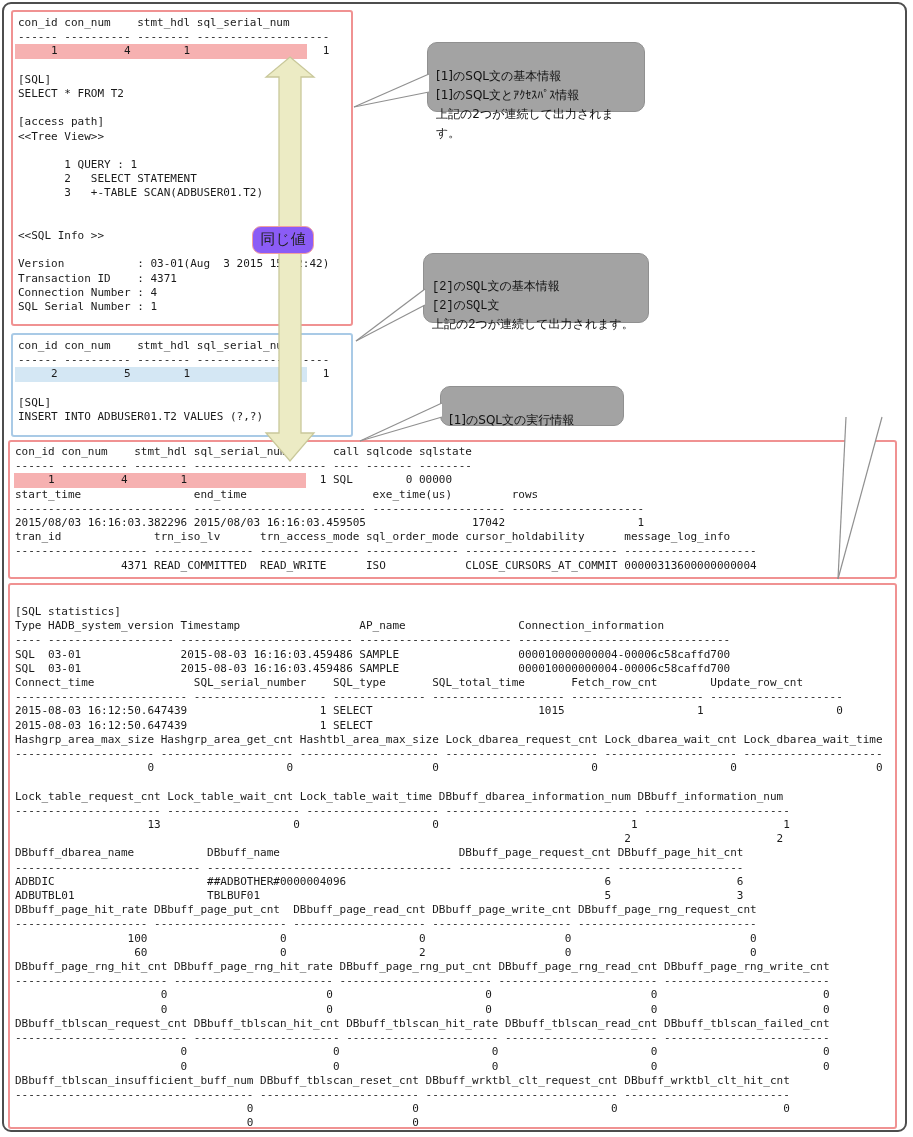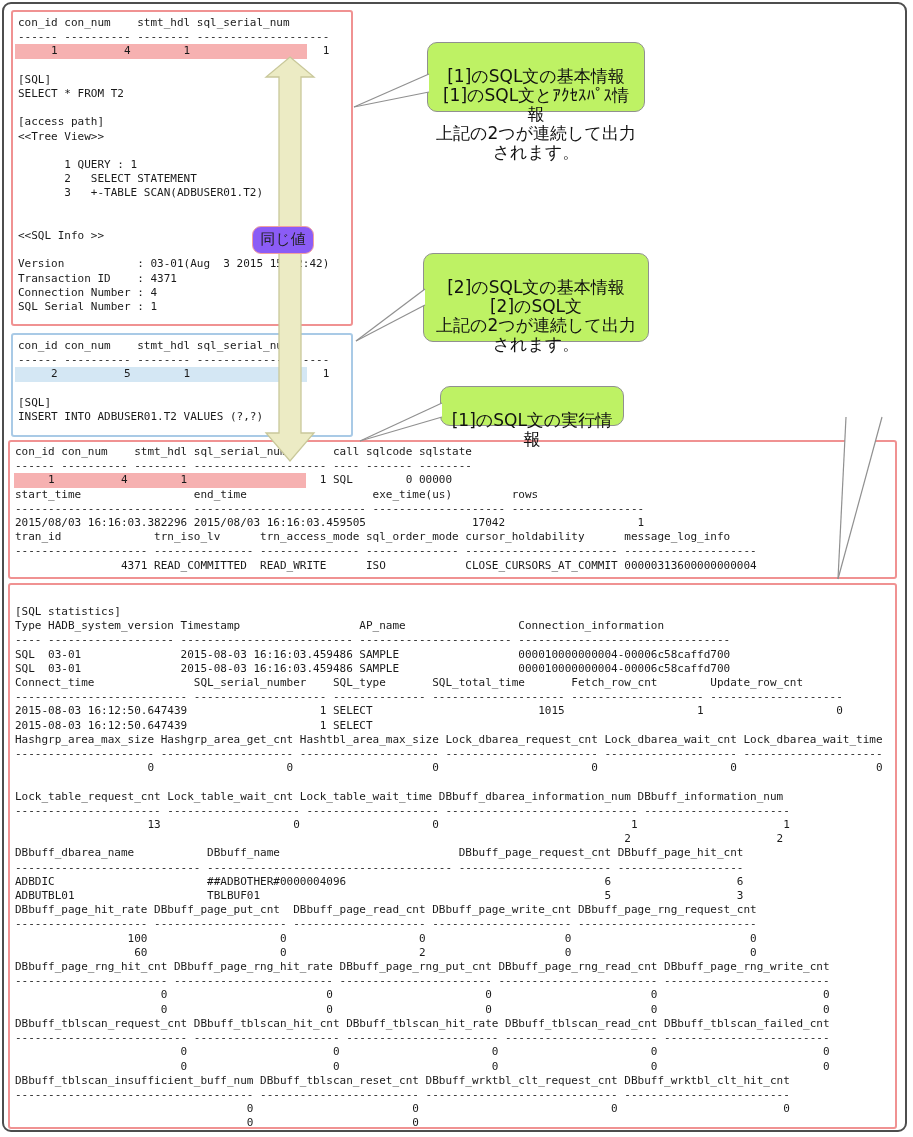--- a/index.html
+++ b/index.html
@@ -8,23 +8,23 @@
   .frame{position:absolute;left:2px;top:2px;width:905px;height:1130px;
          border:2px solid #4d4d4d;border-radius:9px;box-sizing:border-box;}
   .obox{position:absolute;box-sizing:border-box;background:#fff;border-radius:3px;}
   .red{border:2px solid #f09292;}
   .blue{border:2px solid #a9cae6;}
   .con{position:absolute;margin:0;font-family:"DejaVu Sans Mono","Liberation Mono",monospace;
        font-size:11px;line-height:14.2px;color:#1a1a1a;white-space:pre;z-index:2;}
   .hl{position:absolute;height:14.5px;z-index:1;}
   .hl-pink{background:#f6b1b1;}
   .hl-blue{background:#d4e7f4;}
-  .bubble{position:absolute;box-sizing:border-box;background:#bef264;border:1.3px solid #909090;
-          border-radius:10px;padding:5px 8px;font-size:17px;line-height:19px;color:#111;
-          white-space:pre-line;z-index:4;text-align:center;}
+  .bubble{position:absolute;box-sizing:border-box;background:#a3a3a3;border:1.3px solid #909090;
+          border-radius:10px;padding:5px 8px;font-size:12px;line-height:19px;color:#111;
+          white-space:pre-line;z-index:4;}
   .pill{position:absolute;box-sizing:border-box;background:#8b5cf6;border:1.6px solid #f2a0a0;
         border-radius:9px;text-align:center;font-size:15px;color:#222;z-index:6;}
   svg.ovl{position:absolute;left:0;top:0;z-index:5;pointer-events:none;}
 </style>
 </head>
 <body>
 
 <div id="canvas">
 
   <div class="frame"></div>
@@ -115,21 +115,21 @@
 ------------------------------------ ------------------------ ----------------------------- -------------------------
                                    0                        0                             0                         0
                                    0                        0</pre>
   </div>
 
   <div class="bubble" style="left:427px;top:42px;width:218px;height:70px;">
     <span>[1]のSQL文の基本情報
 [1]のSQL文とｱｸｾｽﾊﾟｽ情報
 上記の2つが連続して出力されます。</span>
   </div>
-  <div class="bubble" style="left:423px;top:253px;width:226px;height:89px;">
+  <div class="bubble" style="left:423px;top:253px;width:226px;height:70px;font-family:Liberation Mono, monospace;">
     <span>[2]のSQL文の基本情報
 [2]のSQL文
 上記の2つが連続して出力されます。</span>
   </div>
   <div class="bubble" style="left:440px;top:386px;width:184px;height:40px;">
     <span>[1]のSQL文の実行情報</span>
   </div>
 
   <svg class="ovl" width="913" height="1137" viewBox="0 0 913 1137">
     <polygon points="290,57 314,77 301,77 301,433 314,433 290,461 266,433 279,433 279,77 266,77" fill="#ecebc4" stroke="#c9c89a" stroke-width="1.3"></polygon>

